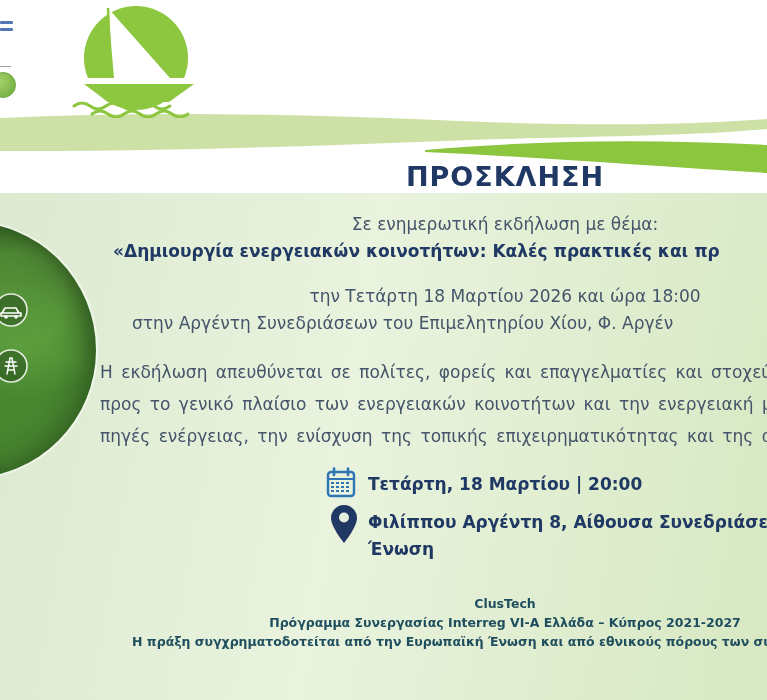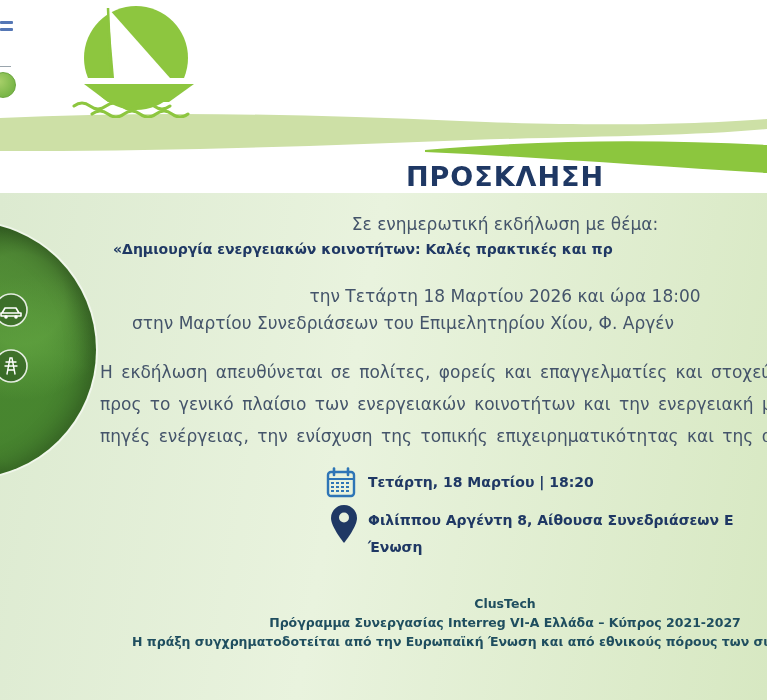--- a/index.html
+++ b/index.html
@@ -19,21 +19,21 @@
   .plogo-line{position:absolute;left:0;top:66px;width:11px;height:1px;background:#9aa5ad;}
   .plogo-globe{position:absolute;left:-10px;top:72px;width:24px;height:24px;border-radius:50%;
     background:radial-gradient(circle at 35% 35%,#a8d06a,#7ab648 70%);border:1px solid #6aa53c;}
   .title{
     position:absolute;left:0;top:161px;width:1010px;text-align:center;
     color:#1f3864;font-size:27px;font-weight:bold;letter-spacing:1px;
   }
   .center-line{position:absolute;left:0;width:1010px;text-align:center;white-space:nowrap;}
   .cut-line{position:absolute;white-space:nowrap;}
   .slate{color:#44546a;font-size:17px;}
-  .navy-bold{color:#1f3864;font-size:14px;font-weight:bold;}
+  .navy-bold{color:#1f3864;font-size:17px;font-weight:bold;}
   .para-line{color:#44546a;font-size:17px;word-spacing:3px;}
   .photo{
     position:absolute;left:-160px;top:222px;width:256px;height:256px;border-radius:50%;
     background:
       radial-gradient(circle at 70% 30%,rgba(120,190,80,.45) 0 18%,rgba(0,0,0,0) 40%),
       radial-gradient(circle at 80% 75%,rgba(90,160,60,.5) 0 22%,rgba(0,0,0,0) 50%),
       radial-gradient(circle at 55% 55%,#356b22 0 35%,#27511a 70%,#1c3d12 100%);
     box-shadow:0 0 0 2px rgba(255,255,255,.55), inset -8px 0 22px rgba(0,0,0,.25);
   }
   .badge{position:absolute;width:36px;height:36px;}
@@ -78,21 +78,21 @@
     <circle cx="23" cy="25" r="1.8" fill="#ffffff"></circle>
 </svg>
 <svg class="badge" style="left:-7px;top:348px" viewBox="0 0 36 36">
   <circle cx="18" cy="18" r="16" fill="rgba(15,40,15,0.35)" stroke="rgba(255,255,255,0.85)" stroke-width="1.6"></circle>
   <path d="M14,26 L17,10 h2 L22,26 M13,14 h10 M12,18 h12 M15,22 h6" fill="none" stroke="#ffffff" stroke-width="1.4" stroke-linecap="round"></path>
 </svg>
 
 <div class="center-line slate" style="top:214px">Σε ενημερωτική εκδήλωση με θέμα:</div>
 <div class="cut-line navy-bold" style="left:113px;top:241px">«Δημιουργία ενεργειακών κοινοτήτων: Καλές πρακτικές και πρ</div>
 <div class="center-line slate" style="top:286px">την Τετάρτη 18 Μαρτίου 2026 και ώρα 18:00</div>
-<div class="cut-line slate" style="left:132px;top:313px">στην Μαρτίου Συνεδριάσεων του Επιμελητηρίου Χίου, Φ. Αργέν</div>
+<div class="cut-line slate" style="left:132px;top:313px">στην Αργέντη Συνεδριάσεων του Επιμελητηρίου Χίου, Φ. Αργέν</div>
 
 <div class="cut-line para-line" style="left:100px;top:362px">Η εκδήλωση απευθύνεται σε πολίτες, φορείς και επαγγελματίες και στοχεύ</div>
 <div class="cut-line para-line" style="left:100px;top:394px">προς το γενικό πλαίσιο των ενεργειακών κοινοτήτων και την ενεργειακή μετά</div>
 <div class="cut-line para-line" style="left:100px;top:426px">πηγές ενέργειας, την ενίσχυση της τοπικής επιχειρηματικότητας και της αλληλ</div>
 
 <svg class="detail-icon" style="left:326px;top:467px" width="30" height="32" viewBox="0 0 30 32">
   <rect x="2" y="5" width="26" height="24" rx="3" fill="none" stroke="#2e75b6" stroke-width="2.4"></rect>
   <line x1="8" y1="1.5" x2="8" y2="8" stroke="#2e75b6" stroke-width="2.6" stroke-linecap="round"></line>
   <line x1="22" y1="1.5" x2="22" y2="8" stroke="#2e75b6" stroke-width="2.6" stroke-linecap="round"></line>
   <line x1="3" y1="12" x2="27" y2="12" stroke="#2e75b6" stroke-width="2"></line>
@@ -104,21 +104,21 @@
     <rect x="5" y="19" width="3" height="2"></rect>
       <rect x="10" y="19" width="3" height="2"></rect>
       <rect x="15" y="19" width="3" height="2"></rect>
       <rect x="20" y="19" width="3" height="2"></rect>
     <rect x="5" y="23" width="3" height="2"></rect>
       <rect x="10" y="23" width="3" height="2"></rect>
       <rect x="15" y="23" width="3" height="2"></rect>
       <rect x="20" y="23" width="3" height="2"></rect>
   </g>
 </svg>
-<div class="cut-line navy-bold" style="left:368px;top:474px">Τετάρτη, 18 Μαρτίου | 18:20</div>
+<div class="cut-line navy-bold" style="left:368px;top:474px">Τετάρτη, 18 Μαρτίου | 20:00</div>
 
 <svg class="detail-icon" style="left:330px;top:504px" width="28" height="40" viewBox="0 0 28 40">
   <path d="M14,1 C6.8,1 1,6.8 1,14 c0,9 13,25 13,25 s13,-16 13,-25 C27,6.8 21.2,1 14,1 Z" fill="#1f3864"></path>
   <circle cx="14" cy="13.5" r="5" fill="#e6efdb"></circle>
 </svg>
 <div class="cut-line navy-bold" style="left:368px;top:512px">Φιλίππου Αργέντη 8, Αίθουσα Συνεδριάσεων Ε</div>
 <div class="cut-line navy-bold" style="left:368px;top:539px">Ένωση</div>
 
 <div class="center-line footer-line" style="top:596px">ClusTech</div>
 <div class="center-line footer-line" style="top:615px">Πρόγραμμα Συνεργασίας Interreg VI-A Ελλάδα – Κύπρος 2021-2027</div>

